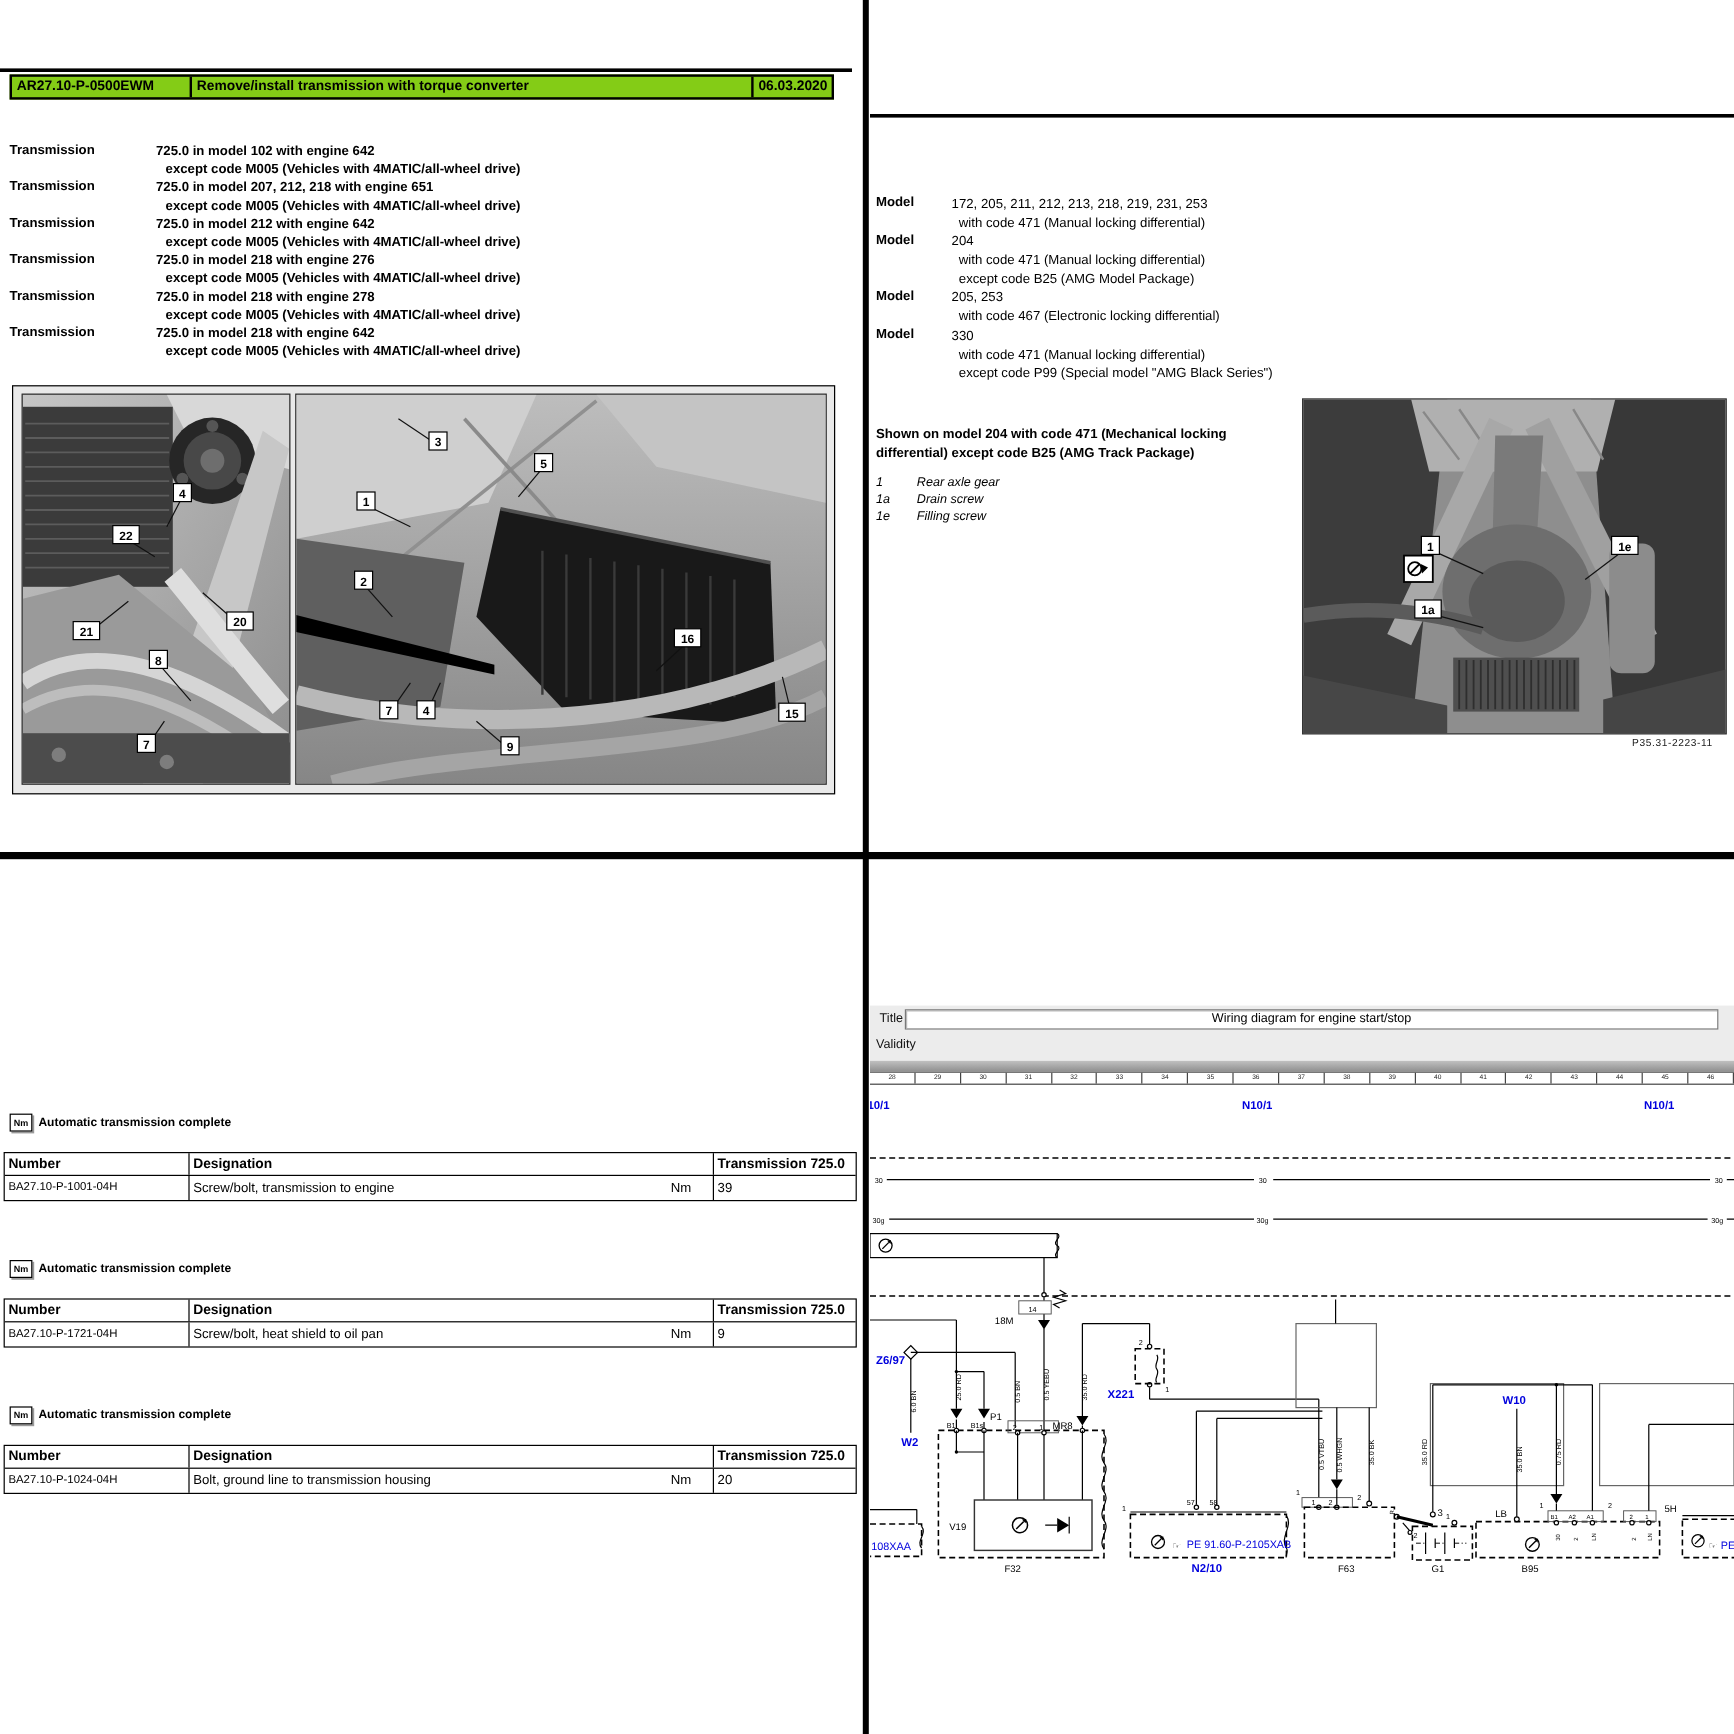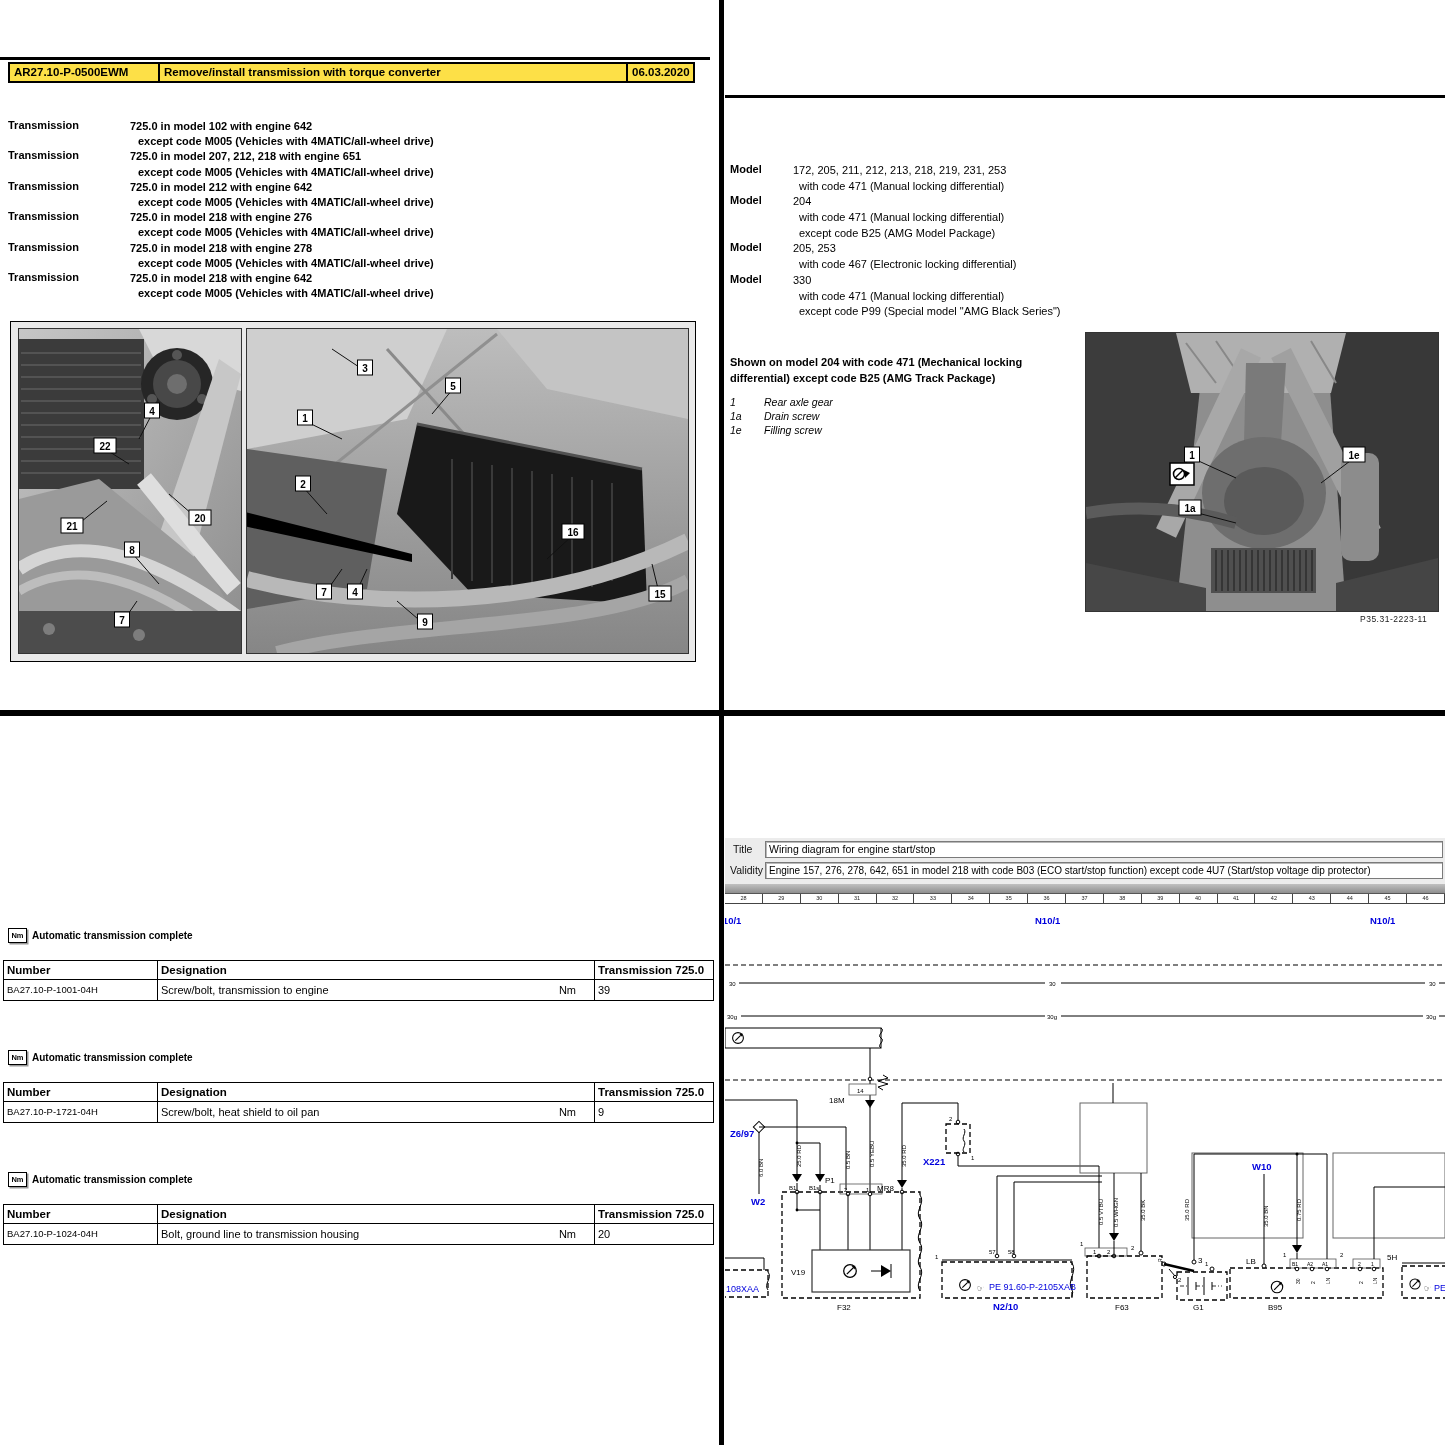--- a/index.html
+++ b/index.html
@@ -1,21 +1,21 @@
 <!DOCTYPE html>
 <html><head>
 <meta charset="utf-8">
 <style>
   html,body{margin:0;padding:0;background:#fff;}
   #page{position:relative;width:1445px;height:1445px;background:#fff;overflow:hidden;
         font-family:"Liberation Sans","DejaVu Sans",sans-serif;color:#000;}
   .abs{position:absolute;}
   .bar{position:absolute;background:#000;}
   
-  .dochead{position:absolute;display:flex;border:2px solid #000;background:#fde047;height:17px;}
+  .dochead{position:absolute;display:flex;border:2px solid #000;background:#84cc16;height:17px;}
   .dochead .c{border-right:2px solid #000;font-weight:bold;font-size:11.5px;line-height:17px;
               padding-left:4px;white-space:nowrap;overflow:hidden;}
   .dochead .c:last-child{border-right:none;}
   
   .trow{position:relative;height:30.4px;}
   .tlab{position:absolute;left:0;top:0;font-weight:bold;font-size:11px;}
   .tl{position:absolute;left:122px;top:0;font-weight:bold;font-size:11px;line-height:15.2px;}
   .tl .l2{padding-left:8px;}
   .mrow{position:relative;}
   .mlab{position:absolute;left:0;top:0;font-weight:bold;font-size:11px;}
@@ -369,23 +369,22 @@
               <span class="unit">Nm</span>
             </div>
             <div class="cell c3">20</div>
           </div>
         </div>
       </div>
     </div>
 
   <div class="wirehead">
     <span class="flab" style="left:8px;top:5px;">Title</span>
-    <div class="field" style="left:40px;top:3px;width:670px;height:15px;">Wiring diagram for engine start/stop</div>
+    <div class="field" style="left:29px;top:3px;width:670px;height:15px;text-align:center;">Wiring diagram for engine start/stop</div>
     <span class="flab" style="left:5px;top:26px;">Validity</span>
-    <div class="field" style="left:40px;top:24px;width:670px;height:15px;font-size:10px;">Engine 157, 276, 278, 642, 651 in model 218 with code B03 (ECO start/stop function) except code 4U7 (Start/stop voltage dip protector)</div>
   </div>
   <div class="graybar"></div>
   <div id="ruler">
       <div class="rcell">28</div>
       <div class="rcell">29</div>
       <div class="rcell">30</div>
       <div class="rcell">31</div>
       <div class="rcell">32</div>
       <div class="rcell">33</div>
       <div class="rcell">34</div>

